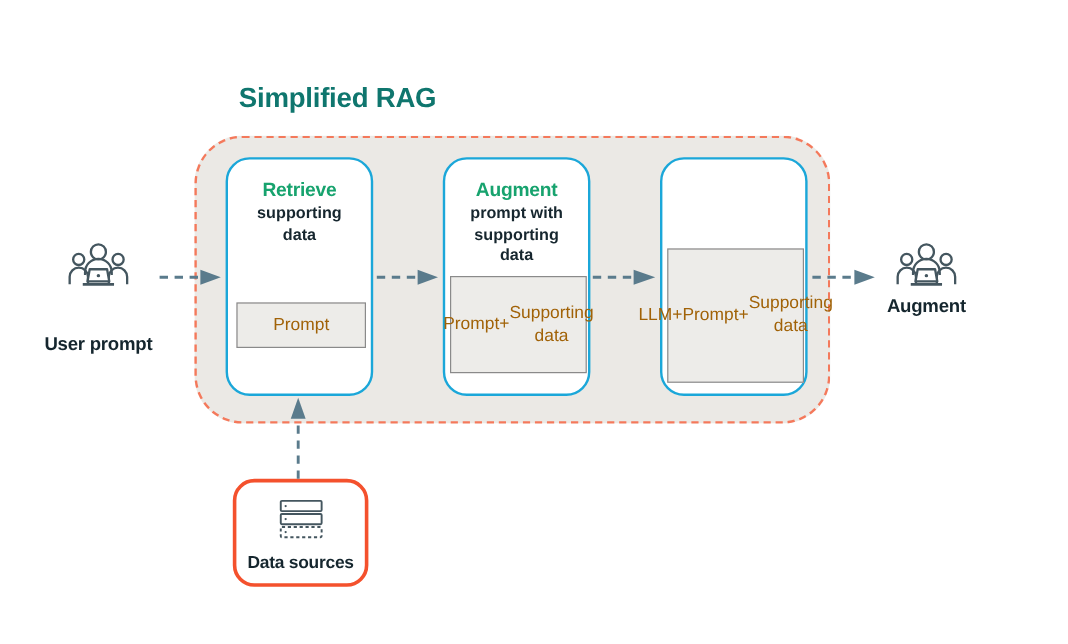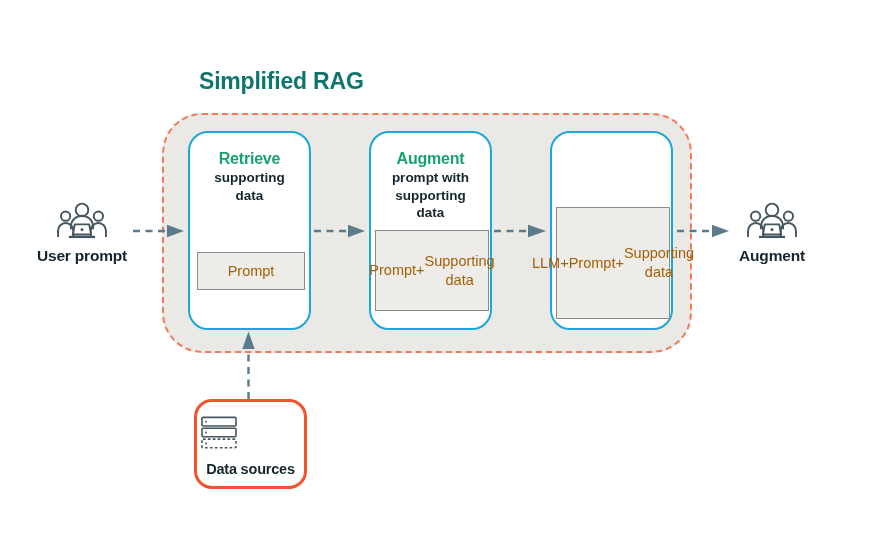--- a/index.html
+++ b/index.html
@@ -39,30 +39,30 @@
     line-height:1.3; padding:2px 6px;
   }
   #card-retrieve { left:7px;  top:119px; width:108px; height:38px; }
   #card-augment  { left:4px;  top:97px;  width:114px; height:81px; }
   #card-generate { left:4px;  top:74px;  width:114px; height:112px; }
   .card > div { max-width:100px; }
   .actor {
     position:absolute; width:150px; display:flex; flex-direction:column;
     align-items:center;
   }
-  #actor-user     { left:7px;   top:200px; }
+  #actor-user     { left:7px;   top:200px;gap:32px; }
   #actor-response { left:697px; top:200px; }
   .actor-label {
     margin-top:5px; font-size:15.5px; font-weight:bold; color:#15262E;
     letter-spacing:-0.2px; white-space:nowrap;
   }
   .datasources {
     position:absolute; left:194px; top:399px; width:113px; height:90px;
     background:#ffffff; border:3px solid #F4512D; border-radius:18px;
-    box-sizing:border-box; display:flex; flex-direction:column; align-items:flex-start;
+    box-sizing:border-box; display:flex; flex-direction:column; align-items:center;
   }
   .ds-icon { margin-top:14px; }
   .ds-label {
     position:absolute; bottom:9px; width:100%; text-align:center;
     font-size:14.5px; font-weight:bold; color:#15262E; letter-spacing:-0.2px;
     white-space:nowrap;
   }
   .arrows {
     position:absolute; left:0; top:0; width:890px; height:537px;
     pointer-events:none;

